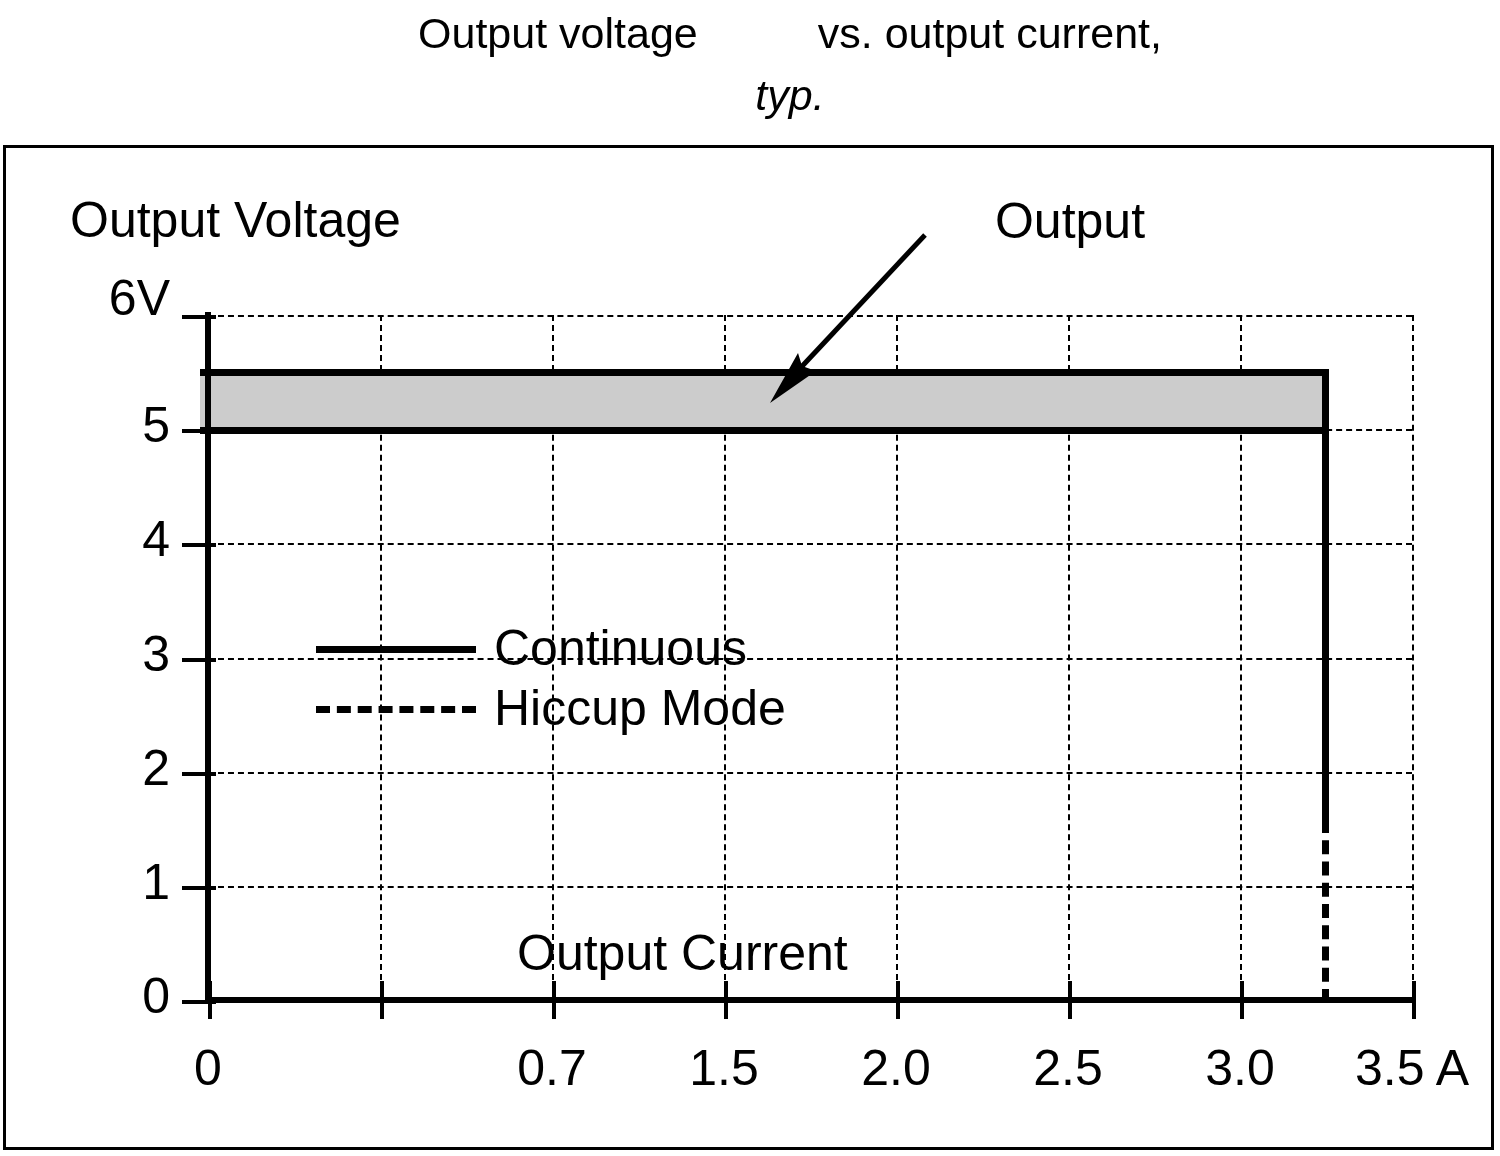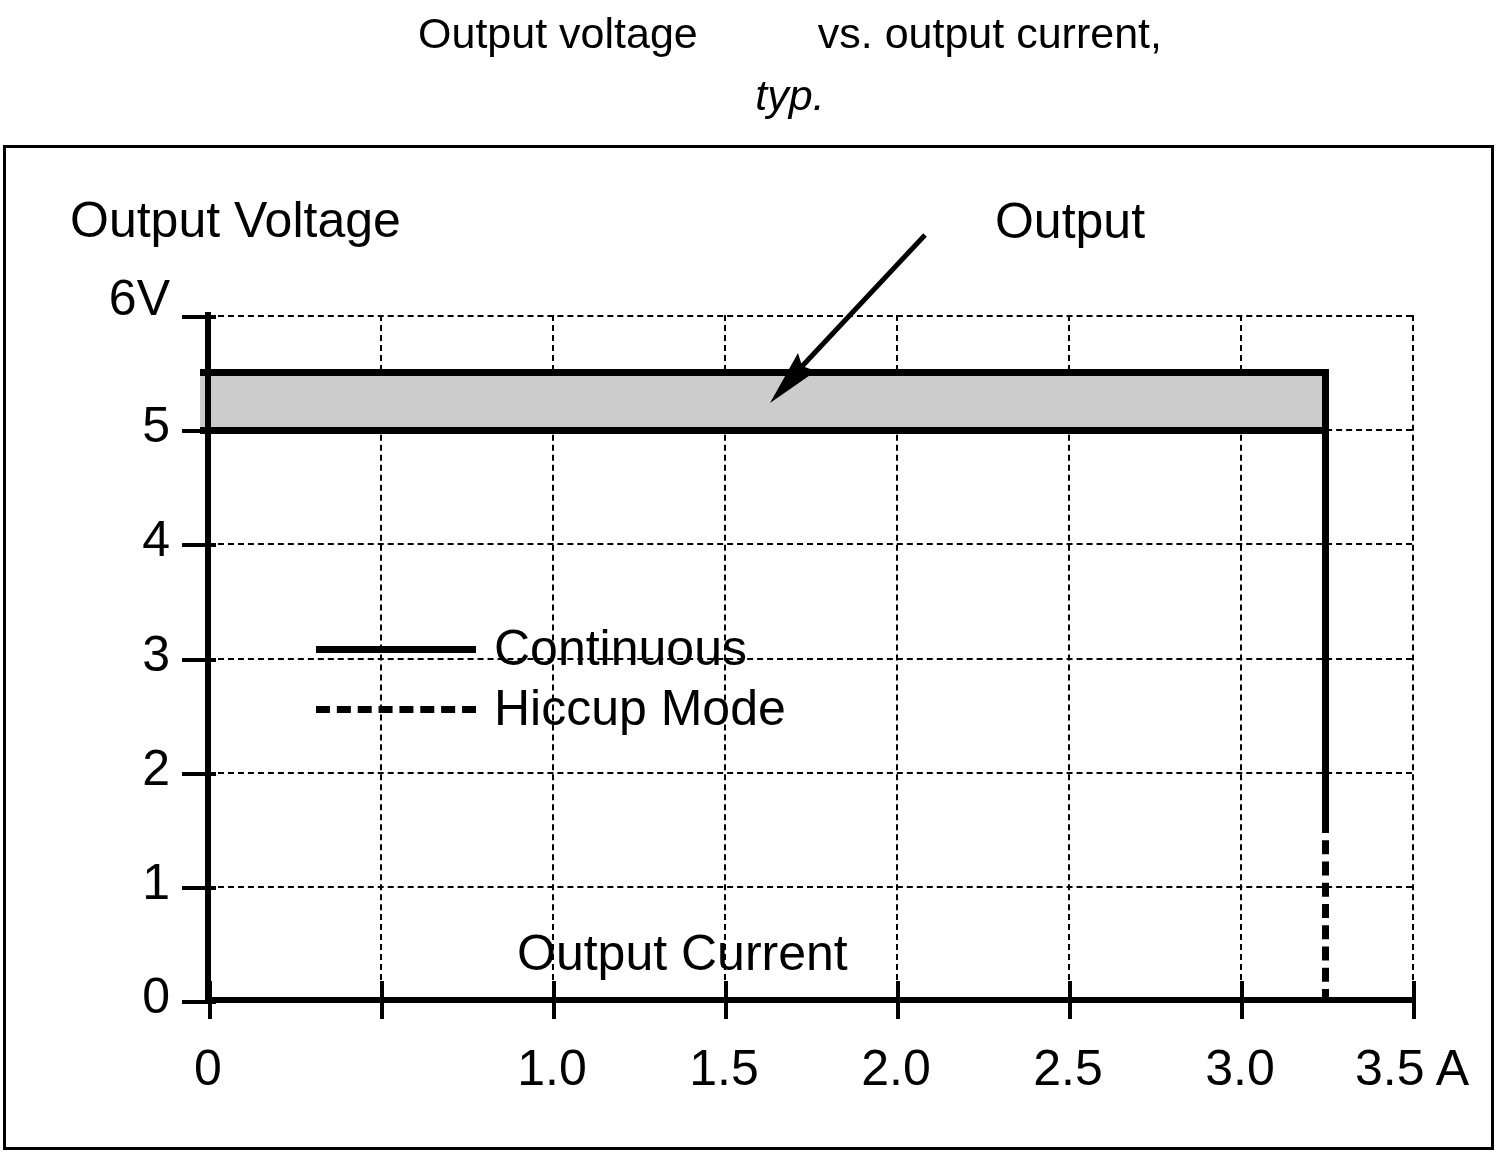--- a/index.html
+++ b/index.html
@@ -121,21 +121,21 @@
   <div class="tick-x" style="left:208px"></div>
   <div class="tick-x" style="left:380px"></div>
   <div class="tick-x" style="left:552px"></div>
   <div class="tick-x" style="left:724px"></div>
   <div class="tick-x" style="left:896px"></div>
   <div class="tick-x" style="left:1068px"></div>
   <div class="tick-x" style="left:1240px"></div>
   <div class="tick-x" style="left:1412px"></div>
 
   <div class="lbl-x" style="left:138px">0</div>
-  <div class="lbl-x" style="left:482px">1.0</div>
+  <div class="lbl-x" style="left:482px">0.7</div>
   <div class="lbl-x" style="left:654px">1.5</div>
   <div class="lbl-x" style="left:826px">2.0</div>
   <div class="lbl-x" style="left:998px">2.5</div>
   <div class="lbl-x" style="left:1170px">3.0</div>
   <div class="lbl-x" style="left:1355px;width:160px;text-align:left">3.5 A</div>
 
   <div id="ylabel-txt">Output Voltage</div>
   <div id="xlabel-txt">Output Current</div>
 
   <div id="legend">

